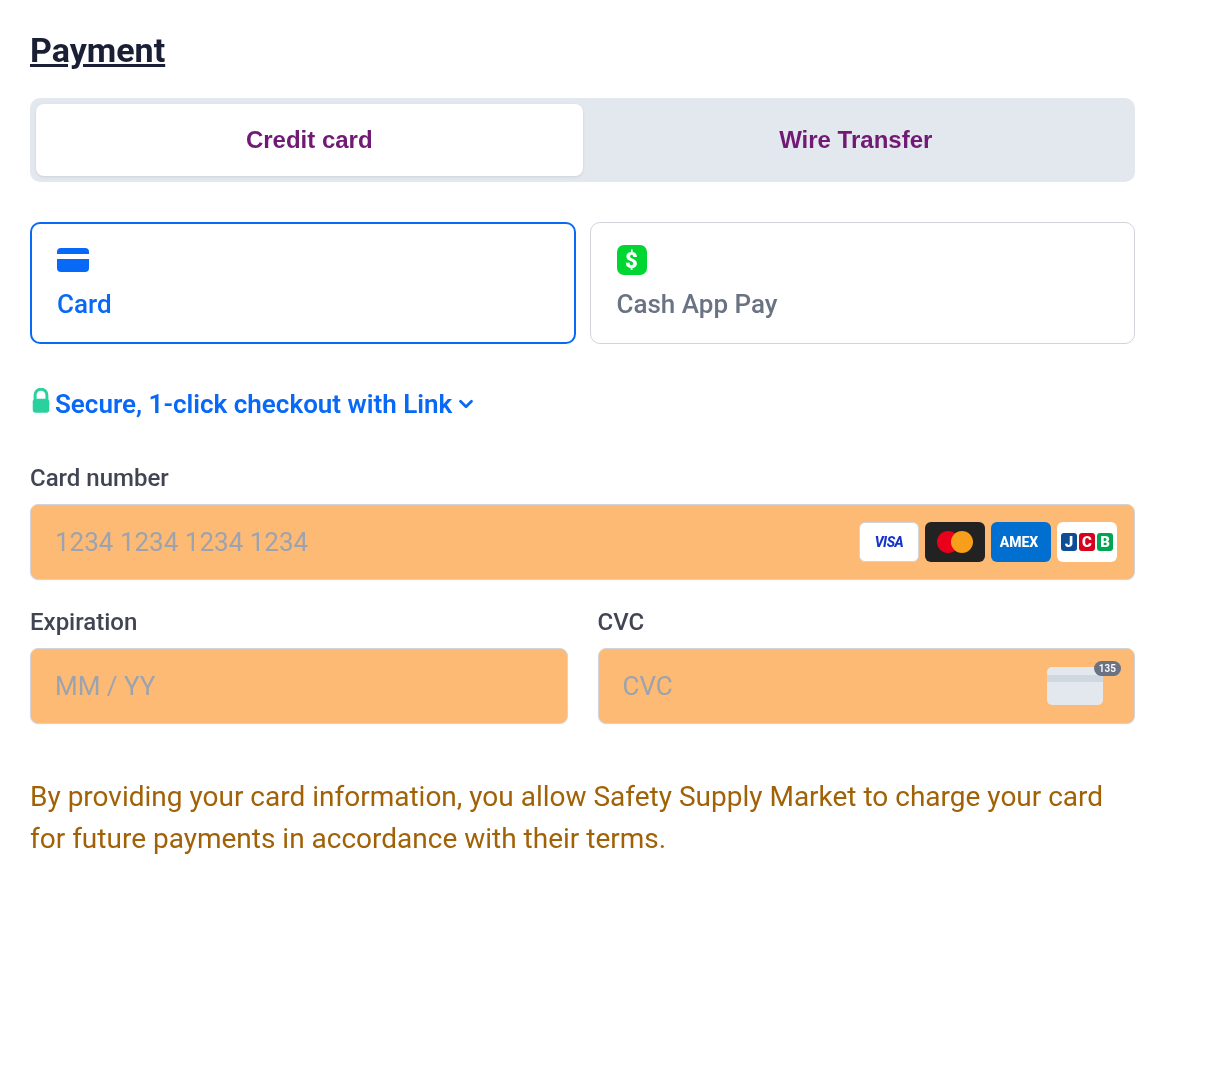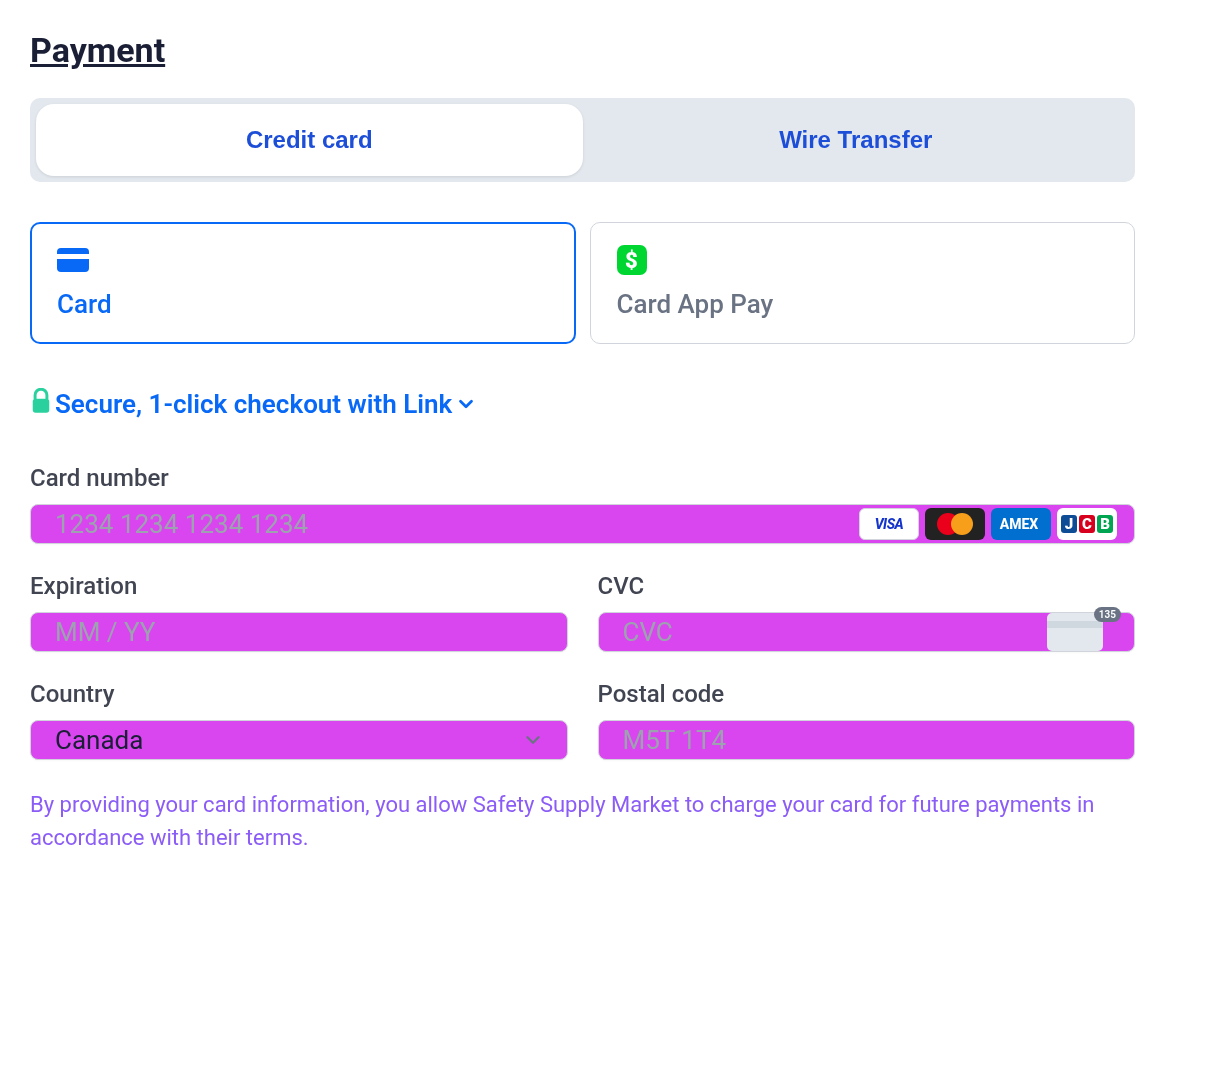--- a/index.html
+++ b/index.html
@@ -23,23 +23,23 @@
     background: #e3e8ee;
     border-radius: 10px;
     padding: 6px;
     margin-bottom: 40px;
   }
   .payment-type-tab {
     flex: 1;
     text-align: center;
     font-size: 24px;
     font-weight: 600;
-    color: #1d4ed8;
+    color: #701a75;
     padding: 22px 0;
-    border-radius: 18px;
+    border-radius: 8px;
     cursor: pointer;
     background: transparent;
     border: none;
   }
   .payment-type-tab.active {
     background: #fff;
     box-shadow: 0 1px 3px rgba(0,0,0,0.1);
   }
   .method-cards {
     display: flex;
@@ -124,24 +124,24 @@
     display: block;
   }
   .input-wrap {
     position: relative;
     margin-bottom: 28px;
   }
   .text-input, .select-input {
     width: 100%;
     border: 1px solid #d1d5db;
     border-radius: 8px;
-    padding: 4px 24px;
+    padding: 22px 24px;
     font-size: 26px;
     color: #1a1f36;
-    background: #d946ef;
+    background: #fdba74;
     font-family: inherit;
     box-shadow: 0 1px 2px rgba(0,0,0,0.03);
   }
   .text-input::placeholder { color: #9ca3af; }
   .select-input {
     appearance: none;
     -webkit-appearance: none;
     cursor: pointer;
   }
   .select-chevron {
@@ -156,21 +156,21 @@
   .card-brands {
     position: absolute;
     right: 18px;
     top: 50%;
     transform: translateY(-50%);
     display: flex;
     gap: 6px;
     align-items: center;
   }
   .brand {
-    width: 60px; height: 32px;
+    width: 60px; height: 40px;
     border-radius: 6px;
     display: flex;
     align-items: center;
     justify-content: center;
     font-weight: 800;
     font-size: 14px;
   }
   .brand.visa {
     background: #fff;
     border: 1px solid #d1d5db;
@@ -239,23 +239,24 @@
     position: absolute;
     right: -6px; top: -6px;
     background: #6a7383;
     color: #fff;
     font-size: 10px;
     font-weight: 600;
     border-radius: 10px;
     padding: 2px 5px;
   }
   .disclaimer {
-    font-size: 22px;
-    color: #8b5cf6;
+    font-size: 28px;
+    color: #a16207;
     line-height: 1.5;
+    margin-top: 24px;
   }
 </style>
 </head>
 <body>
 
 <div class="container">
 
   <h1 class="section-title">Payment</h1>
 
   <div class="payment-type-tabs">
@@ -267,21 +268,21 @@
     <div class="method-card selected">
       <div class="icon-slot">
           <div class="card-glyph"></div>
         </div>
       <div class="method-label">Card</div>
     </div>
     <div class="method-card">
       <div class="icon-slot">
           <div class="cashapp-glyph">$</div>
         </div>
-      <div class="method-label">Card App Pay</div>
+      <div class="method-label">Cash App Pay</div>
     </div>
   </div>
 
   <div class="link-row">
     <span class="lock-icon">
       <svg width="22" height="26" viewBox="0 0 18 22" fill="none">
           <path d="M4 9V6a5 5 0 0 1 10 0v3" stroke="#2ad19e" stroke-width="2.5" fill="none" stroke-linecap="round"></path>
           <rect x="2" y="9" width="14" height="12" rx="2.5" fill="#2ad19e"></rect>
         </svg>
     </span>
@@ -328,37 +329,16 @@
       <div class="input-wrap">
         <input type="text" class="text-input" placeholder="CVC" style="">
         <div class="cvc-icon">
           <div class="mini-card"></div>
           <div class="cvc-badge">135</div>
         </div>
       </div>
     </div>
   </div>
 
-  <div class="row-2">
-    <div>
-      <label class="field-label">Country</label>
-      <div class="input-wrap">
-        <select class="select-input">
-          <option>Canada</option>
-        </select>
-        <span class="select-chevron">
-          <svg viewBox="0 0 24 24" fill="none">
-              <path d="M6 9l6 6 6-6" stroke="currentColor" stroke-width="2.5" stroke-linecap="round" stroke-linejoin="round"></path>
-            </svg>
-        </span>
-      </div>
-    </div>
-    <div>
-      <label class="field-label">Postal code</label>
-      <div class="input-wrap">
-        <input type="text" class="text-input" placeholder="M5T 1T4" style="">
-      </div>
-    </div>
-  </div>
 
   <p class="disclaimer">By providing your card information, you allow Safety Supply Market to charge your card for future payments in accordance with their terms.</p>
 
 </div>
 
 </body></html>

